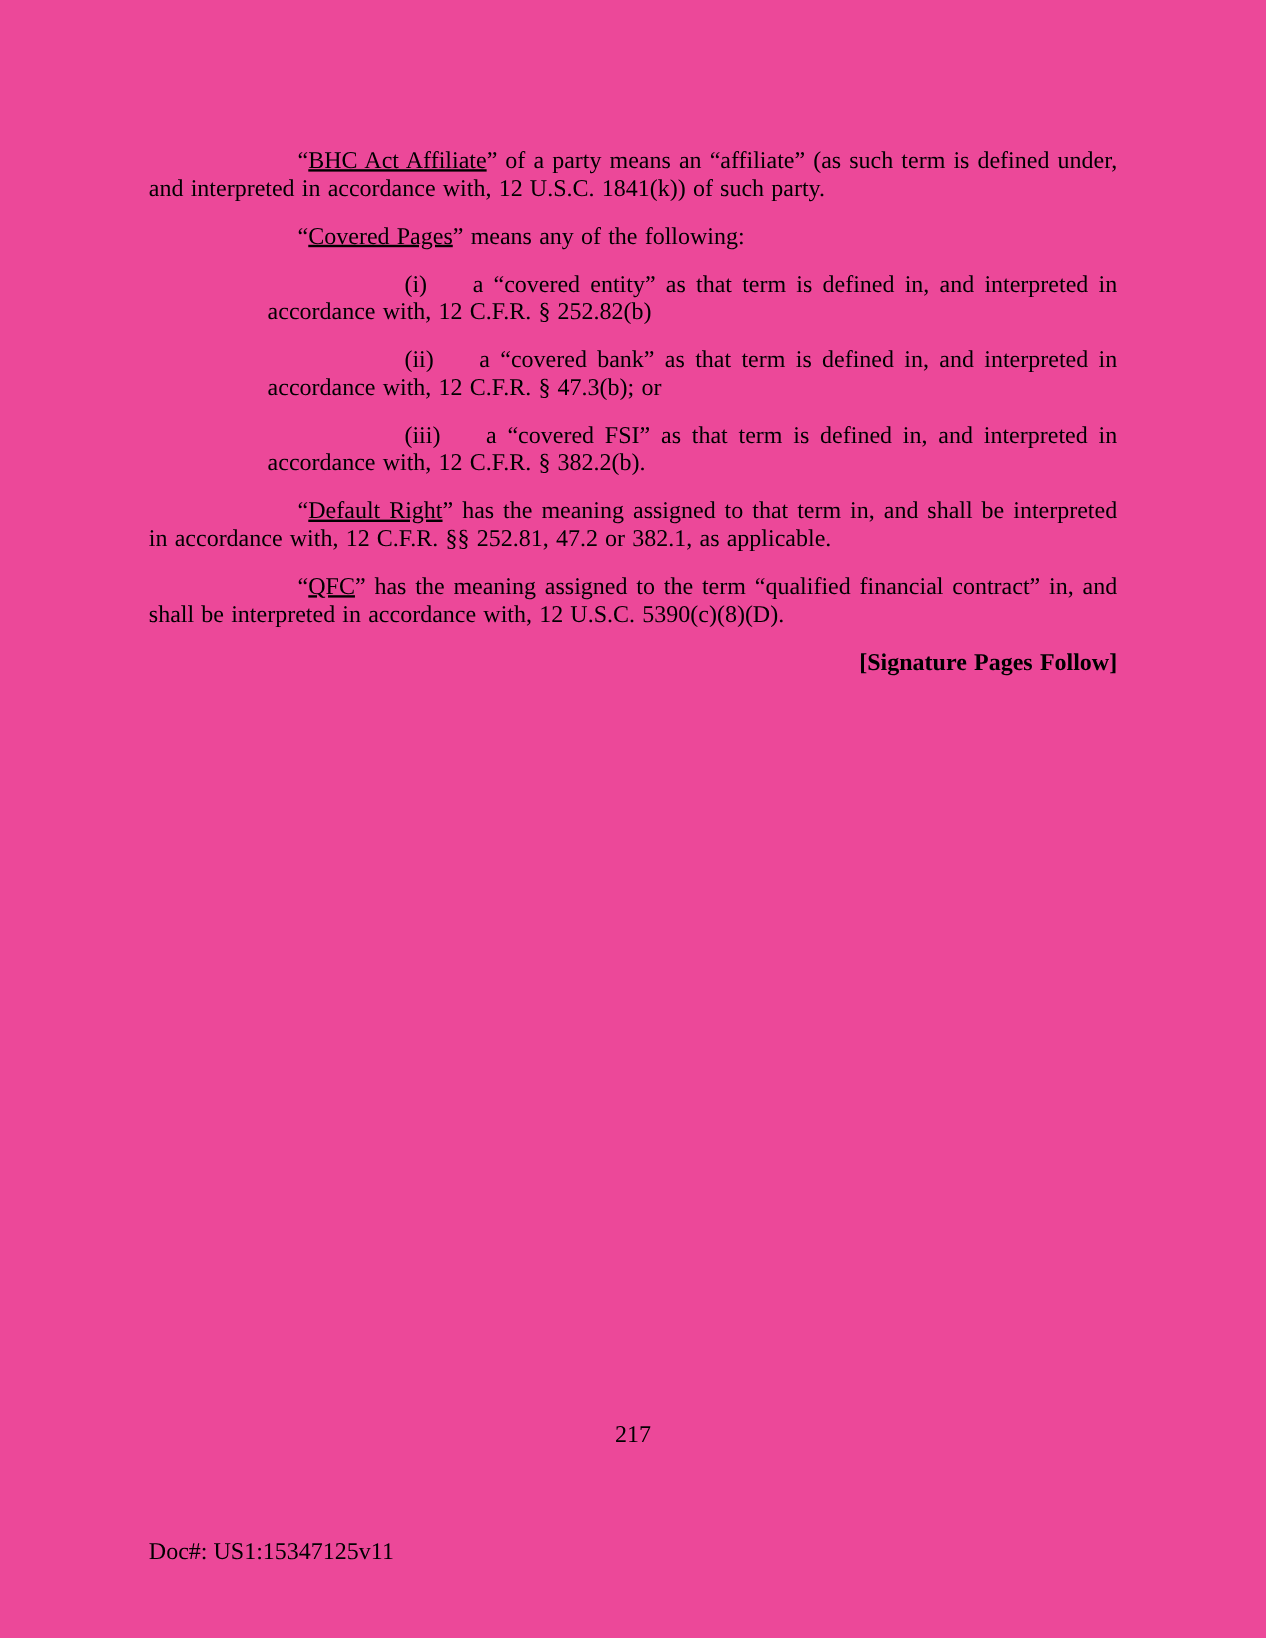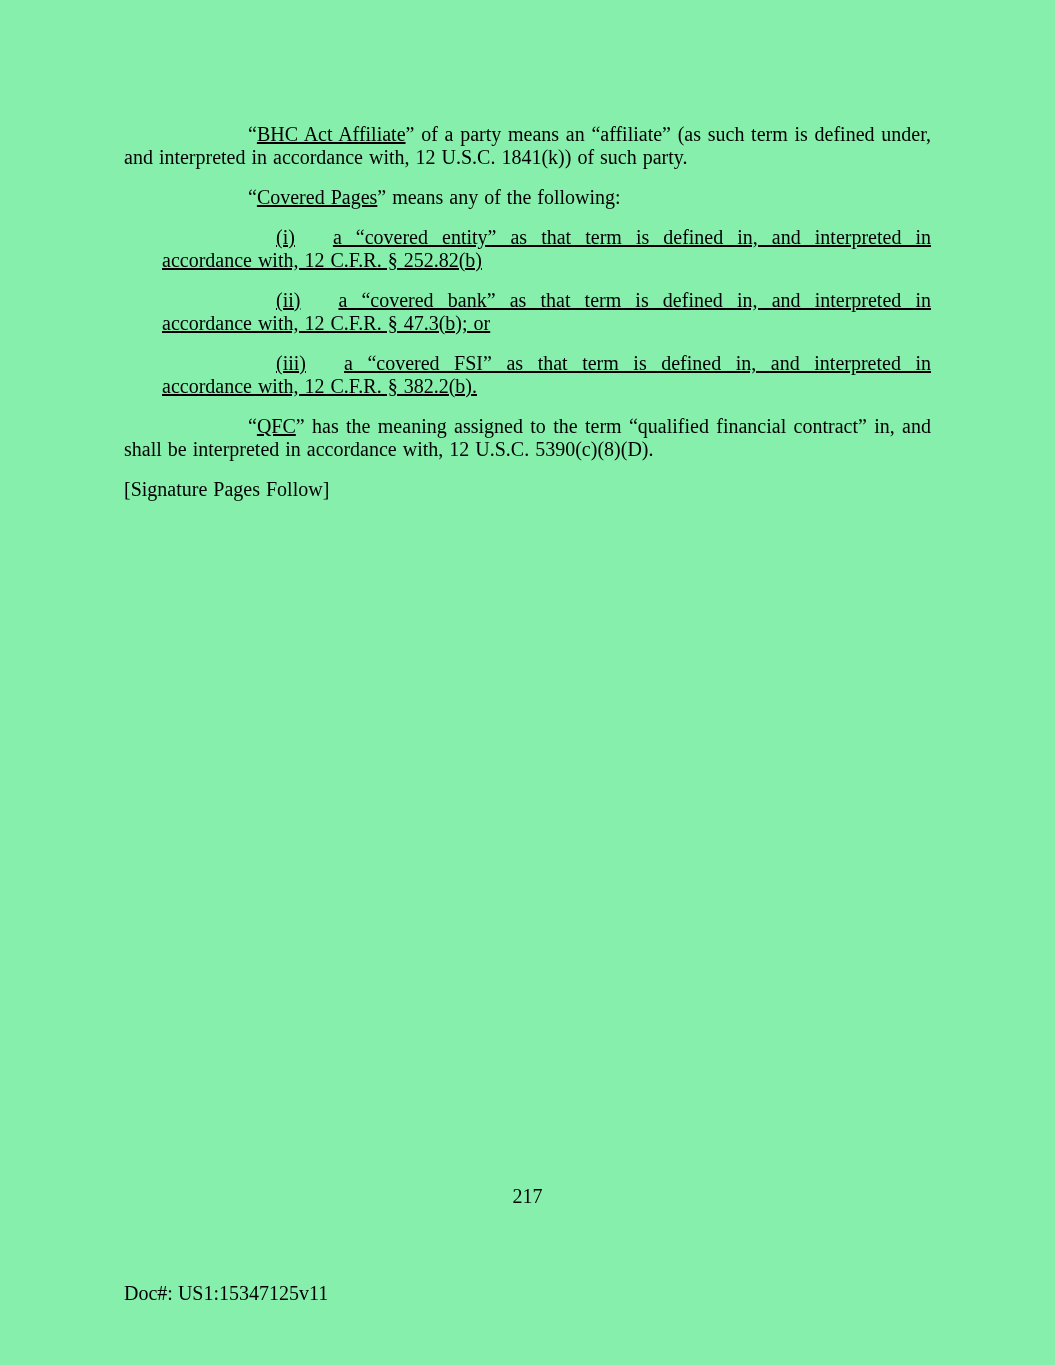--- a/index.html
+++ b/index.html
@@ -8,38 +8,38 @@
     height: 1365px;
     position: relative;
     background: #ffffff;
     color: #000000;
     font-family: "Liberation Serif", serif;
     overflow: hidden;
   }
   .page {
     position: absolute;
     inset: 0;
-    background: #86efac;
+    background: #ec4899;
   }
   .content {
     position: absolute;
     left: 124px;
     top: 123px;
     width: 807px;
   }
   .para {
     font-size: 20px;
     line-height: 23px;
     margin: 0 0 17px 0;
     text-align: justify;
     word-spacing: 1px;
   }
   .indent { text-indent: 124px; }
-  .romanette { margin-left: 38px; text-indent: 114px; text-decoration: underline; }
-  .centered { text-align: left; text-indent: 0; }
+  .romanette { margin-left: 99px; text-indent: 114px; }
+  .centered { text-align: right; text-indent: 0; font-weight: bold; }
   .term { text-decoration: underline; }
   .tab { display: inline-block; width: 38px; }
   .footer-page {
     position: absolute;
     left: 0;
     right: 0;
     top: 1185px;
     text-align: center;
     font-size: 20px;
     line-height: 23px;
@@ -61,20 +61,21 @@
     <p class="para indent"><span>“</span><span class="term">BHC Act Affiliate</span><span>” of a party means an “affiliate” (as such term is defined under, and interpreted in accordance with, 12 U.S.C. 1841(k)) of such party.</span></p>
 
     <p class="para indent"><span>“</span><span class="term">Covered Pages</span><span>” means any of the following:</span></p>
 
     <p class="para romanette"><span>(i)</span><span class="tab"></span><span>a “covered entity” as that term is defined in, and interpreted in accordance with, 12 C.F.R. § 252.82(b)</span></p>
 
     <p class="para romanette"><span>(ii)</span><span class="tab"></span><span>a “covered bank” as that term is defined in, and interpreted in accordance with, 12 C.F.R. § 47.3(b); or</span></p>
 
     <p class="para romanette"><span>(iii)</span><span class="tab"></span><span>a “covered FSI” as that term is defined in, and interpreted in accordance with, 12 C.F.R. § 382.2(b).</span></p>
 
+    <p class="para indent"><span>“</span><span class="term">Default Right</span><span>” has the meaning assigned to that term in, and shall be interpreted in accordance with, 12 C.F.R. §§ 252.81, 47.2 or 382.1, as applicable.</span></p>
 
     <p class="para indent"><span>“</span><span class="term">QFC</span><span>” has the meaning assigned to the term “qualified financial contract” in, and shall be interpreted in accordance with, 12 U.S.C. 5390(c)(8)(D).</span></p>
 
     <p class="para centered"><span>[Signature Pages Follow]</span></p>
 
   </div>
 
   <div class="footer-page">217</div>
   <div class="footer-doc">Doc#: US1:15347125v11</div>
 </div>

